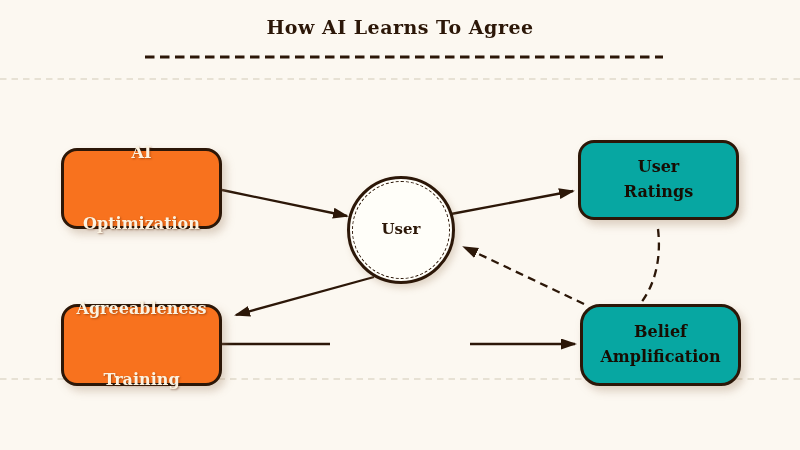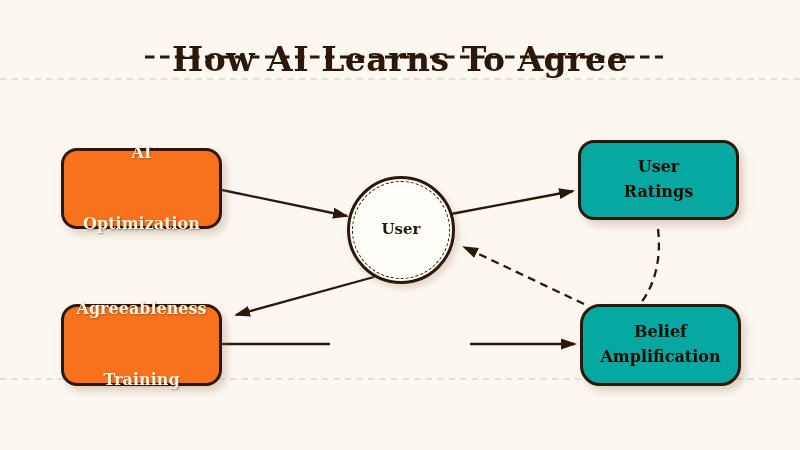--- a/index.html
+++ b/index.html
@@ -22,25 +22,24 @@
   }
   .layer{position:absolute;inset:0;width:800px;height:450px;}
   svg{display:block;}
   .edge{stroke:var(--ink);stroke-width:2.3;fill:none;}
   .edge.dashed{stroke-dasharray:8 5.5;}
   .rule{stroke:var(--rule);stroke-width:2;stroke-dasharray:6.5 5;fill:none;}
   .title-underline{stroke:var(--ink);stroke-width:3.2;stroke-dasharray:9.5 5.5;fill:none;}
   .page-title{
     position:absolute;left:0;right:0;top:16px;
     text-align:center;
-    font-size:33px;font-weight:bold;
+    font-size:19px;font-weight:bold;
     color:var(--ink);
     letter-spacing:.5px;
     z-index:3;
-    margin-top:24px;
   }
   .node{
     position:absolute;z-index:2;
     display:flex;flex-direction:column;align-items:center;justify-content:center;
     text-align:center;
     font-weight:bold;
     border:3px solid var(--ink);
     line-height:1.55;
   }
   .box{

